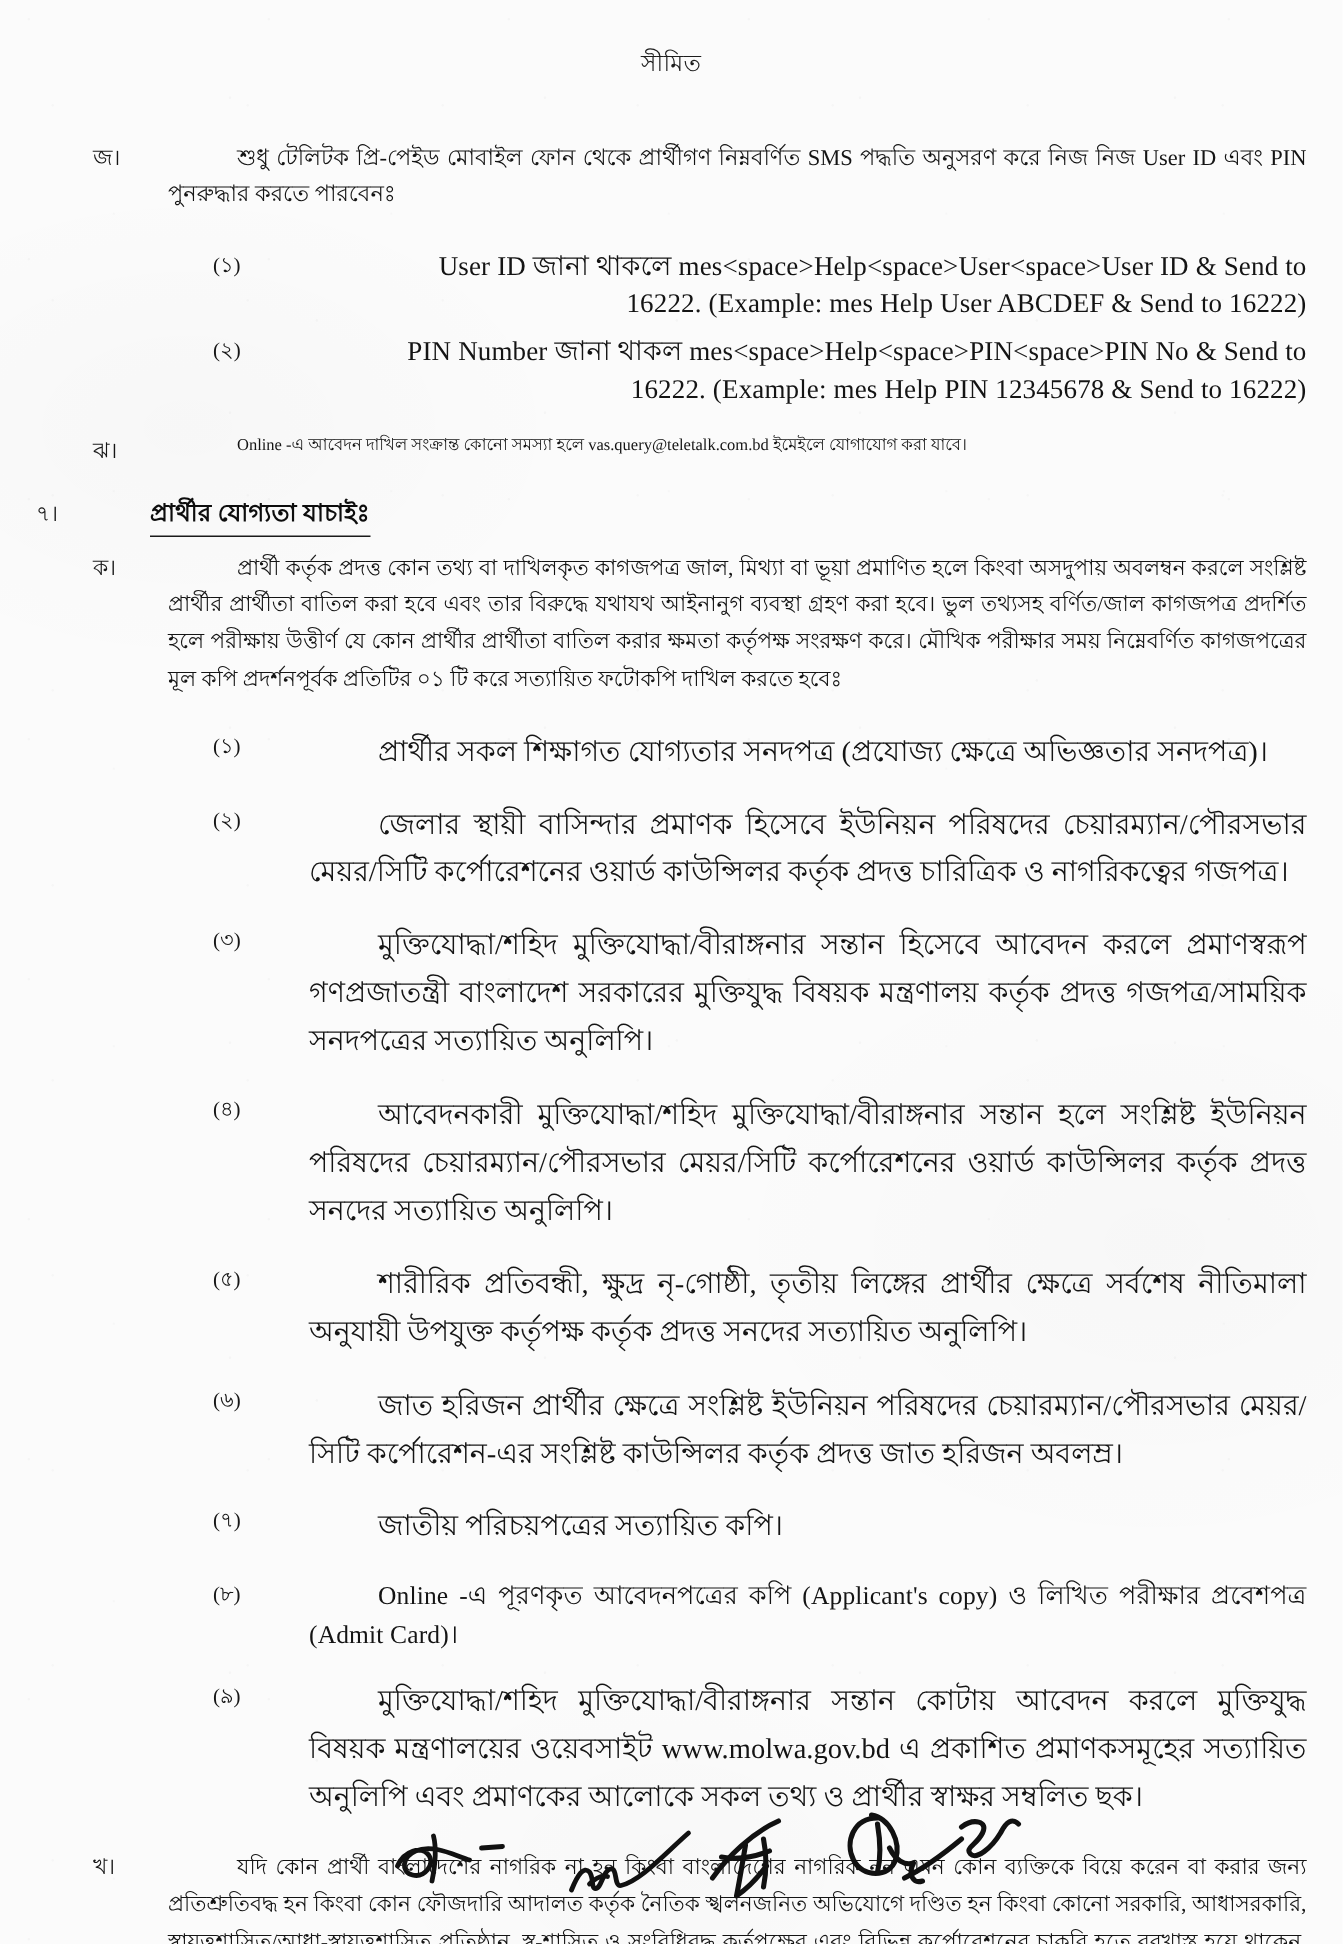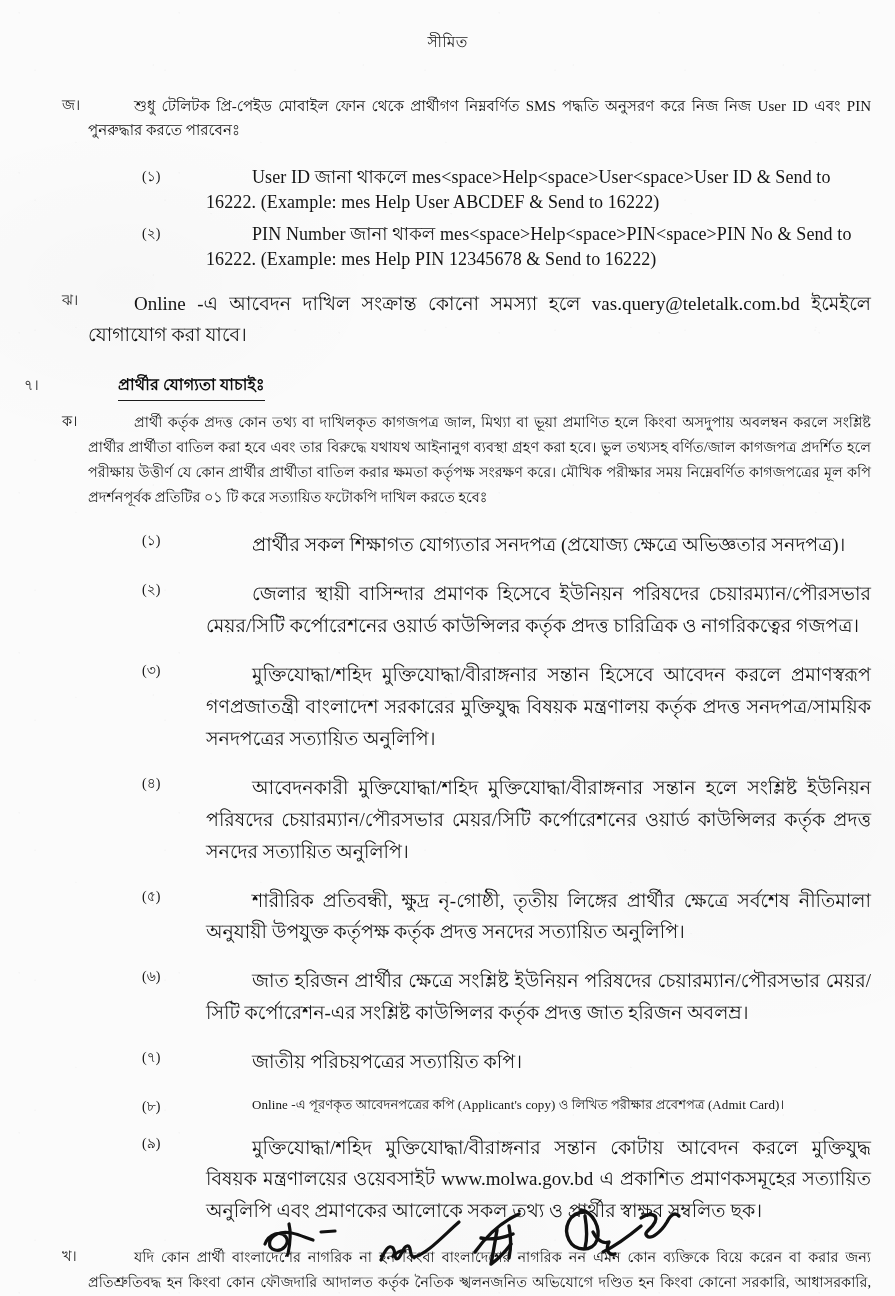--- a/index.html
+++ b/index.html
@@ -53,21 +53,21 @@
   }
   .blk .marker {
     position: absolute;
     left: 0;
     top: 0;
     width: 44px;
     font-size: 14.5px;
     color: #161616;
   }
   .blk .txt {
-    margin-left: 26px;
+    margin-left: 50px;
     font-size: 15px;
     line-height: 1.62;
     text-align: justify;
     text-justify: inter-word;
     color: #141414;
     text-indent: 46px;
   }
 
   
   .clause { margin-left: 38px; width: 809px; }
@@ -83,40 +83,40 @@
   .subitem .txt {
     margin-left: 64px;
     font-size: 19px;
     line-height: 1.68;
   }
 
   
   .sms .txt {
     font-size: 18px;
     line-height: 1.42;
-    text-align: left;
+    text-align: right;
     text-indent: 46px;
   }
 
   
   .section-head {
     position: relative;
     margin: 22px 0 14px 0;
     height: 24px;
   }
   .section-head .sec-num {
     position: absolute;
     left: 0;
     top: 2px;
     font-size: 14.5px;
     color: #161616;
   }
   .section-head .sec-title {
     position: absolute;
-    left: 94px;
+    left: 76px;
     top: 0;
     font-size: 16px;
     font-weight: bold;
     color: #0d0d0d;
     border-bottom: 1.6px solid #1a1a1a;
     padding-bottom: 1px;
     letter-spacing: 0.2px;
   }
 
   
@@ -170,21 +170,21 @@
       <div class="txt lat">User ID জানা থাকলে mes&lt;space&gt;Help&lt;space&gt;User&lt;space&gt;User ID &amp; Send to 16222. (Example: mes Help User ABCDEF &amp; Send to 16222)</div>
     </div>
 
     <div class="blk subitem sms" style="margin-bottom:16px;">
       <span class="marker">(২)</span>
       <div class="txt lat">PIN Number জানা থাকল mes&lt;space&gt;Help&lt;space&gt;PIN&lt;space&gt;PIN No &amp; Send to 16222. (Example: mes Help PIN 12345678 &amp; Send to 16222)</div>
     </div>
 
     <div class="blk clause" style="margin-top:16px;">
       <span class="marker">ঝ।</span>
-      <div class="txt" style="font-size:19px;">Online -এ আবেদন দাখিল সংক্রান্ত কোনো সমস্যা হলে vas.query@teletalk.com.bd ইমেইলে যোগাযোগ করা যাবে।</div>
+      <div class="txt" style="font-size:11px;">Online -এ আবেদন দাখিল সংক্রান্ত কোনো সমস্যা হলে vas.query@teletalk.com.bd ইমেইলে যোগাযোগ করা যাবে।</div>
     </div>
 
     <div class="section-head">
       <span class="sec-num">৭।</span>
       <span class="sec-title">প্রার্থীর যোগ্যতা যাচাইঃ</span>
     </div>
 
     <div class="blk clause">
       <span class="marker">ক।</span>
       <div class="txt" style="font-size:14.4px;line-height:1.72;">প্রার্থী কর্তৃক প্রদত্ত কোন তথ্য বা দাখিলকৃত কাগজপত্র জাল, মিথ্যা বা ভূয়া প্রমাণিত হলে কিংবা অসদুপায় অবলম্বন করলে সংশ্লিষ্ট প্রার্থীর প্রার্থীতা বাতিল করা হবে এবং তার বিরুদ্ধে যথাযথ আইনানুগ ব্যবস্থা গ্রহণ করা হবে। ভুল তথ্যসহ বর্ণিত/জাল কাগজপত্র প্রদর্শিত হলে পরীক্ষায় উত্তীর্ণ যে কোন প্রার্থীর প্রার্থীতা বাতিল করার ক্ষমতা কর্তৃপক্ষ সংরক্ষণ করে। মৌখিক পরীক্ষার সময় নিম্নেবর্ণিত কাগজপত্রের মূল কপি প্রদর্শনপূর্বক প্রতিটির ০১ টি করে সত্যায়িত ফটোকপি দাখিল করতে হবেঃ</div>
@@ -195,21 +195,21 @@
       <div class="txt">প্রার্থীর সকল শিক্ষাগত যোগ্যতার সনদপত্র (প্রযোজ্য ক্ষেত্রে অভিজ্ঞতার সনদপত্র)।</div>
     </div>
 
     <div class="blk subitem">
       <span class="marker">(২)</span>
       <div class="txt">জেলার স্থায়ী বাসিন্দার প্রমাণক হিসেবে ইউনিয়ন পরিষদের চেয়ারম্যান/পৌরসভার মেয়র/সিটি কর্পোরেশনের ওয়ার্ড কাউন্সিলর কর্তৃক প্রদত্ত চারিত্রিক ও নাগরিকত্বের গজপত্র।</div>
     </div>
 
     <div class="blk subitem">
       <span class="marker">(৩)</span>
-      <div class="txt">মুক্তিযোদ্ধা/শহিদ মুক্তিযোদ্ধা/বীরাঙ্গনার সন্তান হিসেবে আবেদন করলে প্রমাণস্বরূপ গণপ্রজাতন্ত্রী বাংলাদেশ সরকারের মুক্তিযুদ্ধ বিষয়ক মন্ত্রণালয় কর্তৃক প্রদত্ত সনদপত্র/সাময়িক সনদপত্রের সত্যায়িত অনুলিপি।</div>
+      <div class="txt">মুক্তিযোদ্ধা/শহিদ মুক্তিযোদ্ধা/বীরাঙ্গনার সন্তান হিসেবে আবেদন করলে প্রমাণস্বরূপ গণপ্রজাতন্ত্রী বাংলাদেশ সরকারের মুক্তিযুদ্ধ বিষয়ক মন্ত্রণালয় কর্তৃক প্রদত্ত গজপত্র/সাময়িক সনদপত্রের সত্যায়িত অনুলিপি।</div>
     </div>
 
     <div class="blk subitem">
       <span class="marker">(৪)</span>
       <div class="txt">আবেদনকারী মুক্তিযোদ্ধা/শহিদ মুক্তিযোদ্ধা/বীরাঙ্গনার সন্তান হলে সংশ্লিষ্ট ইউনিয়ন পরিষদের চেয়ারম্যান/পৌরসভার মেয়র/সিটি কর্পোরেশনের ওয়ার্ড কাউন্সিলর কর্তৃক প্রদত্ত সনদের সত্যায়িত অনুলিপি।</div>
     </div>
 
     <div class="blk subitem">
       <span class="marker">(৫)</span>
       <div class="txt">শারীরিক প্রতিবন্ধী, ক্ষুদ্র নৃ-গোষ্ঠী, তৃতীয় লিঙ্গের প্রার্থীর ক্ষেত্রে সর্বশেষ নীতিমালা অনুযায়ী উপযুক্ত কর্তৃপক্ষ কর্তৃক প্রদত্ত সনদের সত্যায়িত অনুলিপি।</div>
@@ -220,21 +220,21 @@
       <div class="txt">জাত হরিজন প্রার্থীর ক্ষেত্রে সংশ্লিষ্ট ইউনিয়ন পরিষদের চেয়ারম্যান/পৌরসভার মেয়র/সিটি কর্পোরেশন-এর সংশ্লিষ্ট কাউন্সিলর কর্তৃক প্রদত্ত জাত হরিজন অবলম্র।</div>
     </div>
 
     <div class="blk subitem">
       <span class="marker">(৭)</span>
       <div class="txt">জাতীয় পরিচয়পত্রের সত্যায়িত কপি।</div>
     </div>
 
     <div class="blk subitem">
       <span class="marker">(৮)</span>
-      <div class="txt lat" style="font-size:13px;line-height:1.5;">Online -এ পূরণকৃত আবেদনপত্রের কপি (Applicant's copy) ও লিখিত পরীক্ষার প্রবেশপত্র (Admit Card)।</div>
+      <div class="txt lat" style="font-size:17px;line-height:1.5;">Online -এ পূরণকৃত আবেদনপত্রের কপি (Applicant's copy) ও লিখিত পরীক্ষার প্রবেশপত্র (Admit Card)।</div>
     </div>
 
     <div class="blk subitem">
       <span class="marker">(৯)</span>
       <div class="txt">মুক্তিযোদ্ধা/শহিদ মুক্তিযোদ্ধা/বীরাঙ্গনার সন্তান কোটায় আবেদন করলে মুক্তিযুদ্ধ বিষয়ক মন্ত্রণালয়ের ওয়েবসাইট www.molwa.gov.bd এ প্রকাশিত প্রমাণকসমূহের সত্যায়িত অনুলিপি এবং প্রমাণকের আলোকে সকল তথ্য ও প্রার্থীর স্বাক্ষর সম্বলিত ছক।</div>
     </div>
 
     <div class="blk clause" style="margin-top:18px;">
       <span class="marker">খ।</span>
       <div class="txt" style="font-size:14.4px;line-height:1.72;">যদি কোন প্রার্থী বাংলাদেশের নাগরিক না হন কিংবা বাংলাদেশের নাগরিক নন এমন কোন ব্যক্তিকে বিয়ে করেন বা করার জন্য প্রতিশ্রুতিবদ্ধ হন কিংবা কোন ফৌজদারি আদালত কর্তৃক নৈতিক স্খলনজনিত অভিযোগে দণ্ডিত হন কিংবা কোনো সরকারি, আধাসরকারি, স্বায়ত্তশাসিত/আধা-স্বায়ত্তশাসিত প্রতিষ্ঠান, স্ব-শাসিত ও সংবিধিবদ্ধ কর্তৃপক্ষের এবং বিভিন্ন কর্পোরেশনের চাকরি হতে বরখাস্ত হয়ে থাকেন, তবে তিনি আবেদন করার জন্য যোগ্য বিবেচিত হবেন না।</div>

